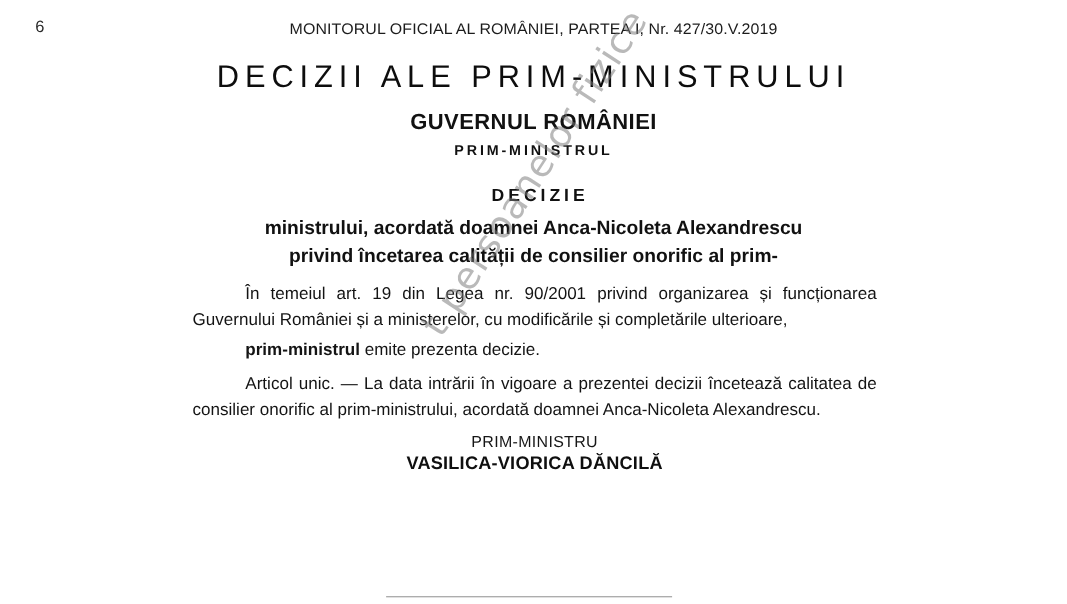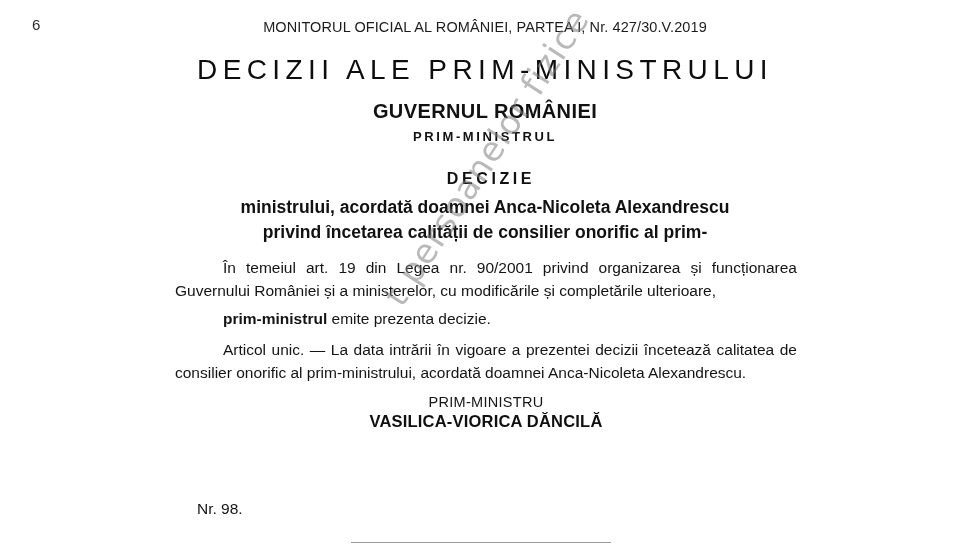--- a/index.html
+++ b/index.html
@@ -223,20 +223,19 @@
     <b class="inline-strong">prim-ministrul</b><span> emite prezenta decizie.</span>
   </div>
 
   <div class="body-block para-articol para-justify-last">Articol unic. — La data intrării în vigoare a prezentei decizii încetează calitatea de consilier onorific al prim-ministrului, acordată doamnei Anca-Nicoleta Alexandrescu.</div>
 
   <div class="sig-role">PRIM-MINISTRU</div>
   <div class="sig-name">VASILICA-VIORICA DĂNCILĂ</div>
 
 
   <div class="footer-lines">
-    <div>Nr. 98.</div>
   </div>
 
   <div class="bottom-rule"></div>
 
   <div class="watermark">t persoanelor fizice</div>
 
 </div>
 
 </body></html>

